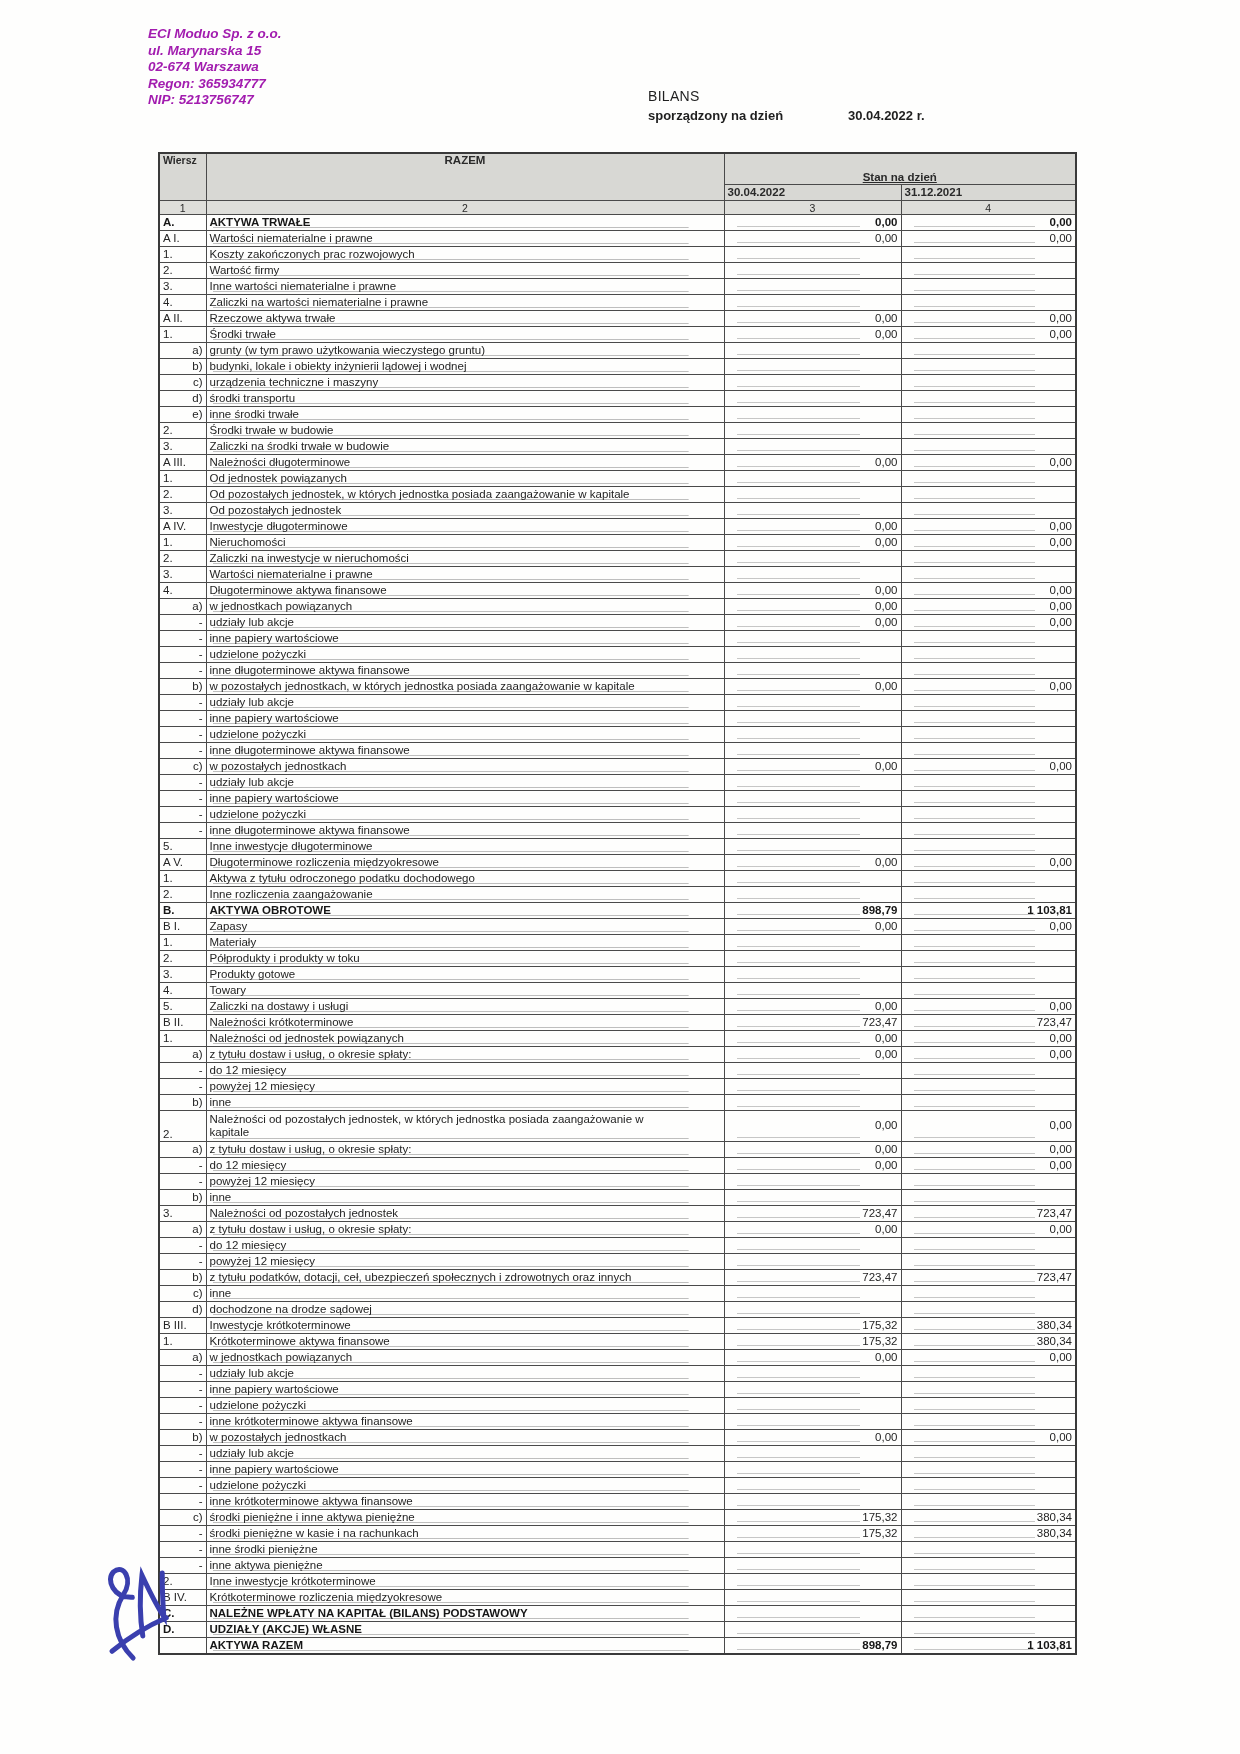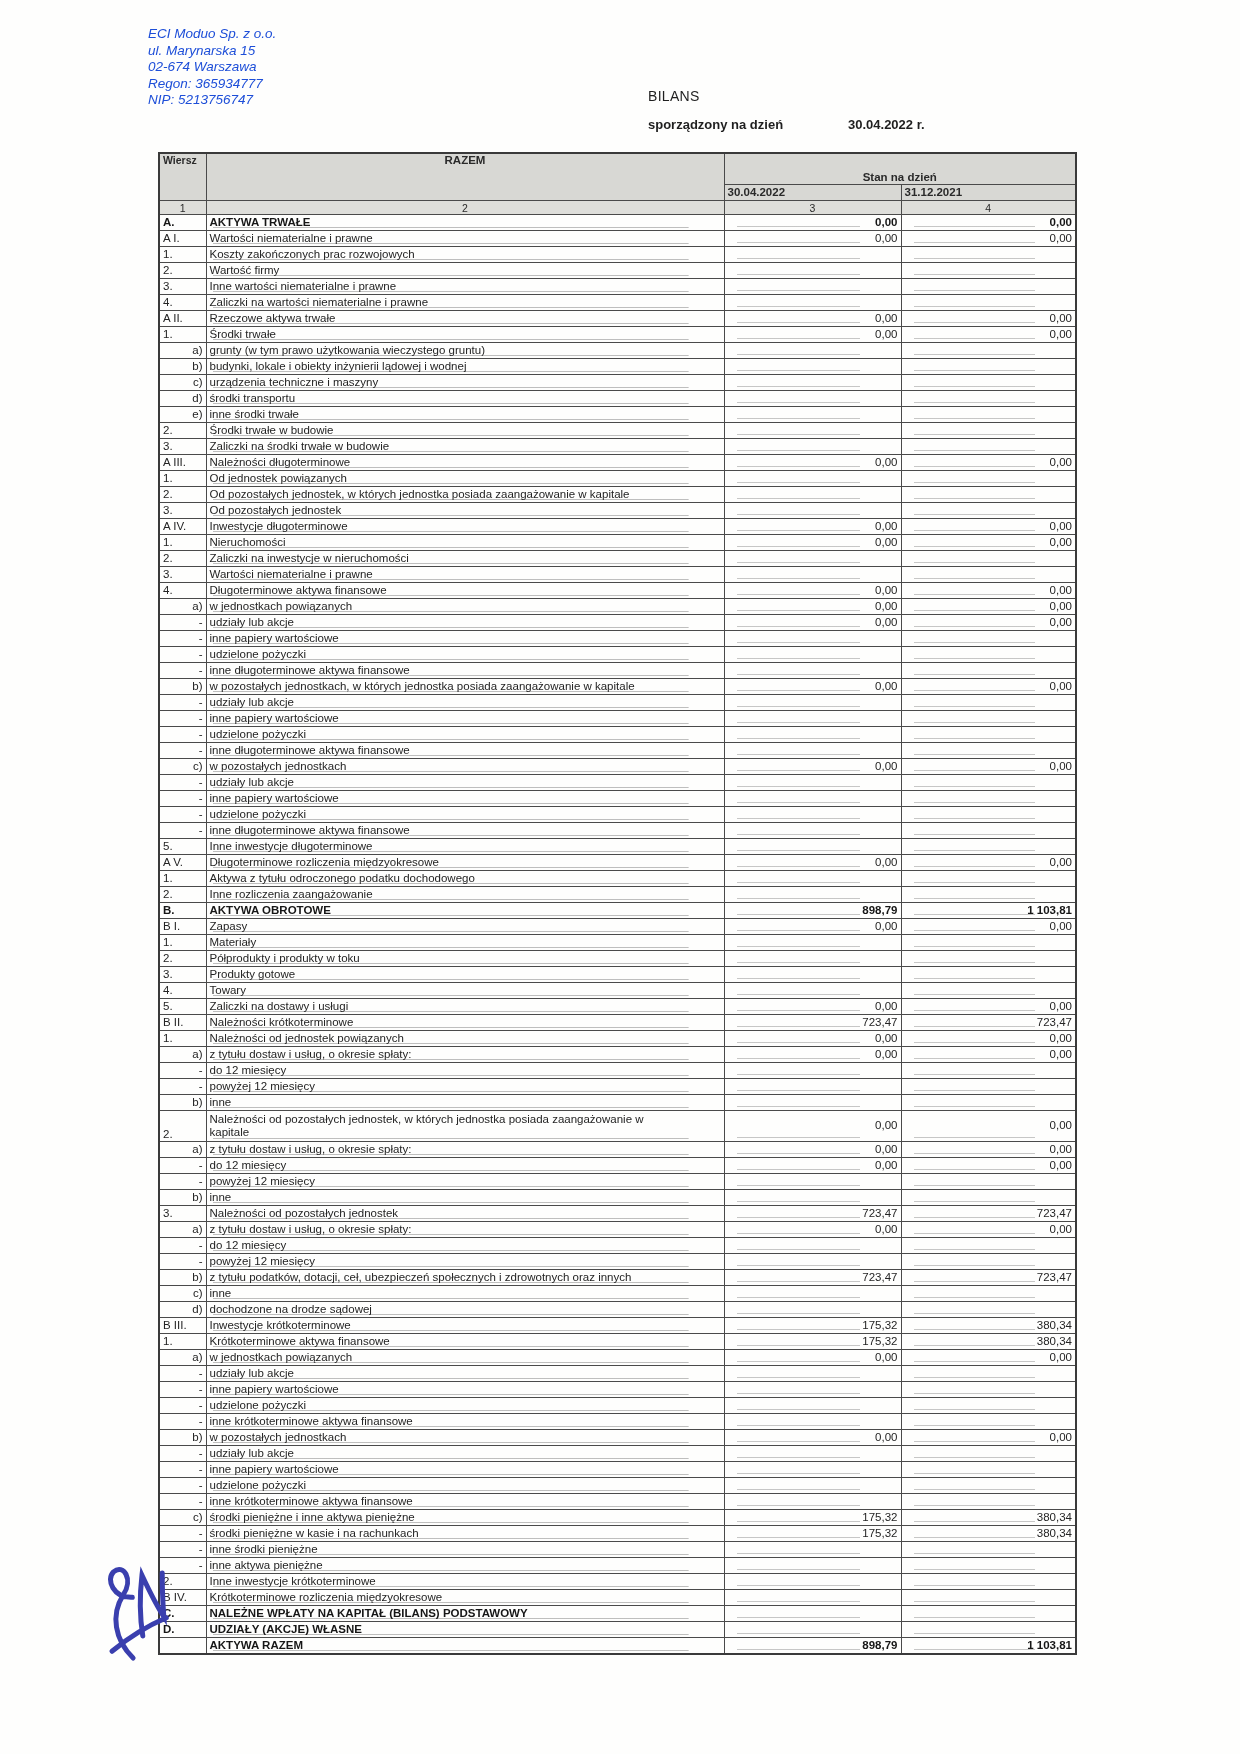--- a/index.html
+++ b/index.html
@@ -8,28 +8,28 @@
     background:#fefefd;
     font-family:"Liberation Sans",sans-serif;
     color:#222;
     -webkit-font-smoothing:antialiased;
   }
   .page{position:absolute;inset:0;}
 
   
   .company{
     position:absolute;left:148px;top:26px;
-    font-weight:normal;font-style:italic;
-    font-size:13.5px;line-height:16.5px;color:#1d4ed8;
+    font-weight:bold;font-style:italic;
+    font-size:13.5px;line-height:16.5px;color:#a21caf;
   }
 
   
   .bilans{position:absolute;left:648px;top:88px;font-size:13px;color:#1f1f1f;}
   .bilans .title{font-weight:normal;font-size:14px;letter-spacing:.3px;}
-  .bilans .subrow{display:flex;margin-top:13px;font-weight:bold;}
+  .bilans .subrow{display:flex;margin-top:4px;font-weight:bold;}
   .bilans .subrow .lbl{width:152px;}
   .bilans .subrow .date{margin-left:48px;}
 
   
   table.balance{
     position:absolute;left:158px;top:152px;width:917px;
     border-collapse:collapse;table-layout:fixed;
     font-size:11.5px;color:#242424;
   }
   table.balance{border:2px solid #3a3a3a;}
@@ -39,21 +39,21 @@
     height:15px;line-height:13.5px;
     vertical-align:middle;
     overflow:hidden;
   }
   thead th{
     background:#d8d8d4;
     font-weight:bold;font-size:11.5px;color:#2a2a2a;margin-top:35px;
   }
   th.hdr-wiersz{vertical-align:top;text-align:left;font-size:10.5px;}
   th.hdr-aktywa{vertical-align:top;text-align:center;}
-  th.hdr-stan{vertical-align:bottom;text-align:center;height:30px;font-weight:bold;}
+  th.hdr-stan{vertical-align:bottom;text-align:center;height:30px;font-weight:bold;text-decoration:underline;}
   th.hdr-date{font-weight:bold;text-align:left;height:15px;}
   tr.colnums th{
     height:13px;font-weight:normal;font-size:10.5px;
     background:#dededa;text-align:center;line-height:12px;
   }
   td.no{text-align:left;}
   td.no.s1,td.no.s2{text-align:right;}
   td.label{
     text-align:left;white-space:pre-line;
     background-image:linear-gradient(rgba(95,95,95,.40),rgba(95,95,95,.40));

